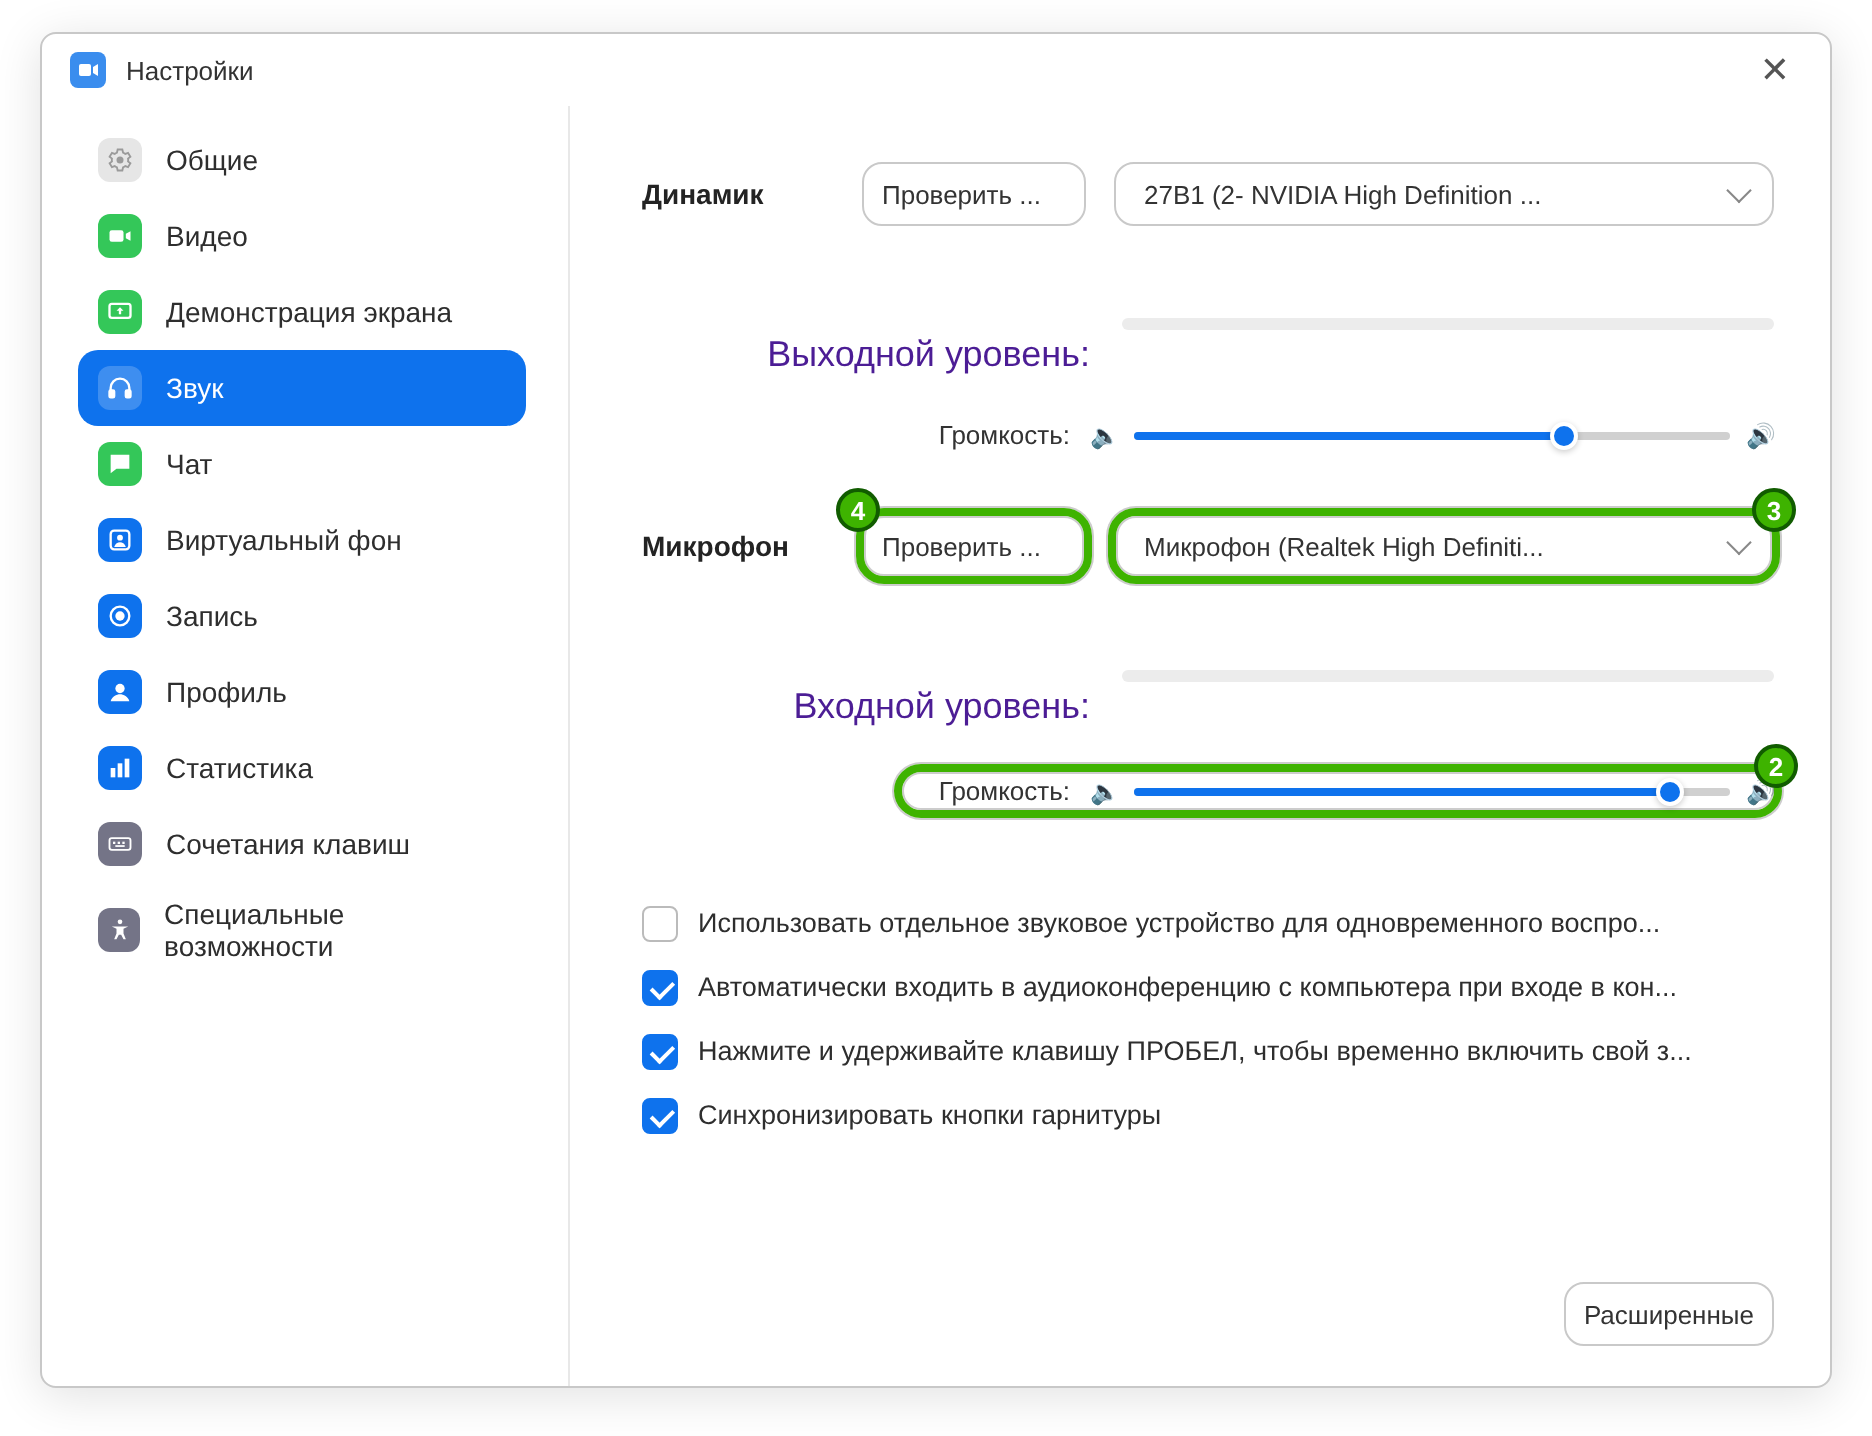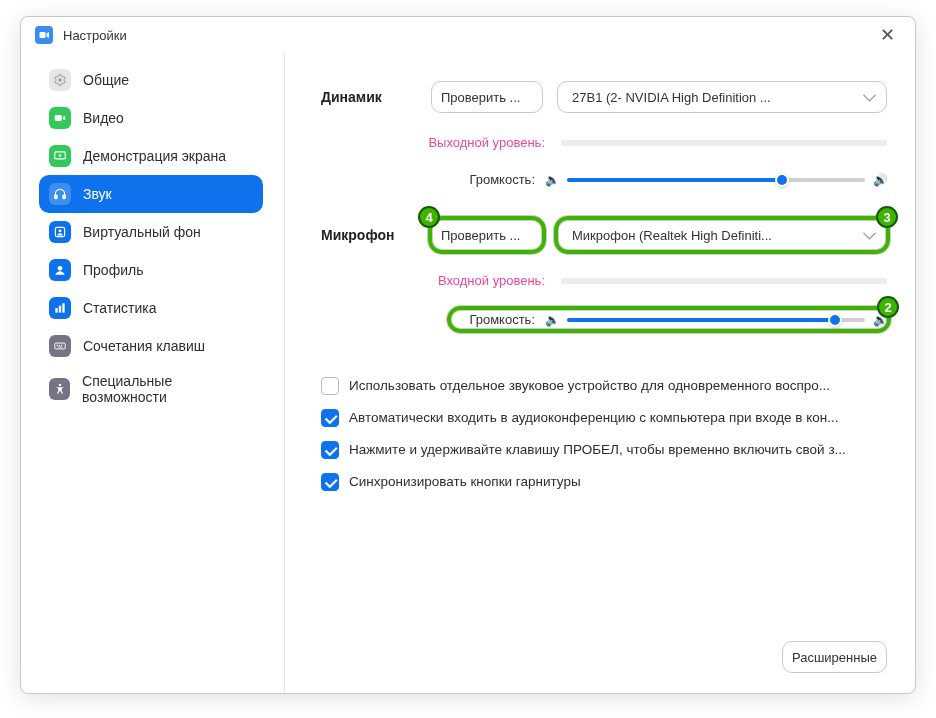--- a/index.html
+++ b/index.html
@@ -18,21 +18,21 @@
   .side-item .label.multiline { line-height: 1.15; }
   .divider { width: 1px; background: #e8e8e8; margin-left: -1px; }
   .main { flex: 1; padding: 28px 28px 20px 36px; position: relative; display: flex; flex-direction: column; overflow: hidden; }
   .section { margin-bottom: 32px; }
   .row { display: flex; align-items: center; }
   .sec-label { width: 110px; font-size: 14px; font-weight: 700; color: #232323; }
   .btn { height: 32px; border: 1px solid #c9c9c9; border-radius: 10px; background: #fff; padding: 0 9px; font-size: 13px; color: #333; cursor: pointer; display: flex; align-items: center; }
   .select { height: 32px; border: 1px solid #c9c9c9; border-radius: 10px; background: #fff; padding: 0 28px 0 14px; font-size: 13px; color: #333; cursor: pointer; display: flex; align-items: center; position: relative; }
   .select::after { content: ""; position: absolute; right: 12px; top: 50%; width: 8px; height: 8px; border-right: 1.5px solid #888; border-bottom: 1.5px solid #888; transform: translateY(-70%) rotate(45deg); }
   .level-row { display: flex; align-items: center; margin-top: 22px; }
-  .level-label { width: 240px; text-align: right; padding-right: 16px; font-size: 13px; color: #ec4899; }
+  .level-label { width: 240px; text-align: right; padding-right: 16px; font-size: 18px; color: #4c1d95; margin-top: 32px; }
   .level-bar { flex: 1; height: 6px; background: #ececec; border-radius: 3px; }
   .volume-row { display: flex; align-items: center; margin-top: 22px; position: relative; }
   .vol-label { width: 224px; text-align: right; padding-right: 10px; font-size: 13px; color: #333; }
   .vol-icon { color: #888; font-size: 12px; width: 14px; text-align: center; }
   .slider { flex: 1; height: 4px; background: #d0d0d0; border-radius: 2px; position: relative; margin: 0 8px; }
   .slider-fill { position: absolute; left: 0; top: 0; bottom: 0; background: #0e72ed; border-radius: 2px; }
   .slider-thumb { position: absolute; top: 50%; width: 14px; height: 14px; background: #0e72ed; border: 2px solid #fff; border-radius: 50%; transform: translate(-50%, -50%); box-shadow: 0 1px 3px rgba(0,0,0,0.2); }
   .checkbox-row { display: flex; align-items: flex-start; margin-top: 12px; font-size: 13.5px; color: #2e2e2e; }
   .cb { width: 18px; height: 18px; border-radius: 4px; border: 1px solid #bbb; margin-right: 10px; flex-shrink: 0; background: #fff; display: flex; align-items: center; justify-content: center; cursor: pointer; }
   .cb.checked { background: #0e72ed; border-color: #0e72ed; }
@@ -100,28 +100,45 @@
         <span class="icon-wrap ico" style="background:rgba(255,255,255,0.2)">
             <svg width="14" height="14" viewBox="0 0 24 24" fill="none" stroke="#fff" stroke-width="2">
               <path d="M4 14v-2a8 8 0 0 1 16 0v2"></path>
               <rect x="3" y="14" width="4" height="6" rx="1" fill="#fff"></rect>
               <rect x="17" y="14" width="4" height="6" rx="1" fill="#fff"></rect>
             </svg>
           </span>
         <span class="label">Звук</span>
       </div>
       <div class="side-item">
+        <span class="icon-wrap ico" style="background:#34c759">
+            <svg width="14" height="14" viewBox="0 0 24 24" fill="#fff">
+              <path d="M4 4h16v12H9l-5 4z"></path>
+            </svg>
+          </span>
+        <span class="label">Чат</span>
+      </div>
+      <div class="side-item">
         <span class="icon-wrap ico" style="background:#0e72ed">
             <svg width="14" height="14" viewBox="0 0 24 24" fill="#fff">
               <rect x="4" y="4" width="16" height="16" rx="3" fill="none" stroke="#fff" stroke-width="2"></rect>
               <circle cx="12" cy="10" r="2.5"></circle>
               <path d="M7 18c1-3 3-4 5-4s4 1 5 4z"></path>
             </svg>
           </span>
         <span class="label">Виртуальный фон</span>
+      </div>
+      <div class="side-item">
+        <span class="icon-wrap ico" style="background:#0e72ed">
+            <svg width="14" height="14" viewBox="0 0 24 24">
+              <circle cx="12" cy="12" r="8" fill="none" stroke="#fff" stroke-width="2"></circle>
+              <circle cx="12" cy="12" r="4" fill="#fff"></circle>
+            </svg>
+          </span>
+        <span class="label">Запись</span>
       </div>
       <div class="side-item">
         <span class="icon-wrap ico" style="background:#0e72ed">
             <svg width="14" height="14" viewBox="0 0 24 24" fill="#fff">
               <circle cx="12" cy="9" r="4"></circle>
               <path d="M4 20c1-4 5-6 8-6s7 2 8 6z"></path>
             </svg>
           </span>
         <span class="label">Профиль</span>
       </div>

